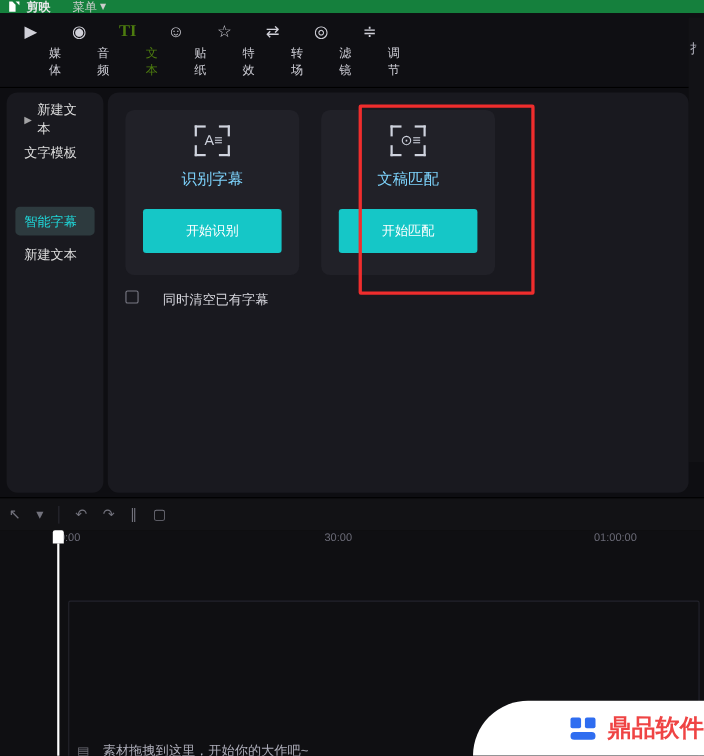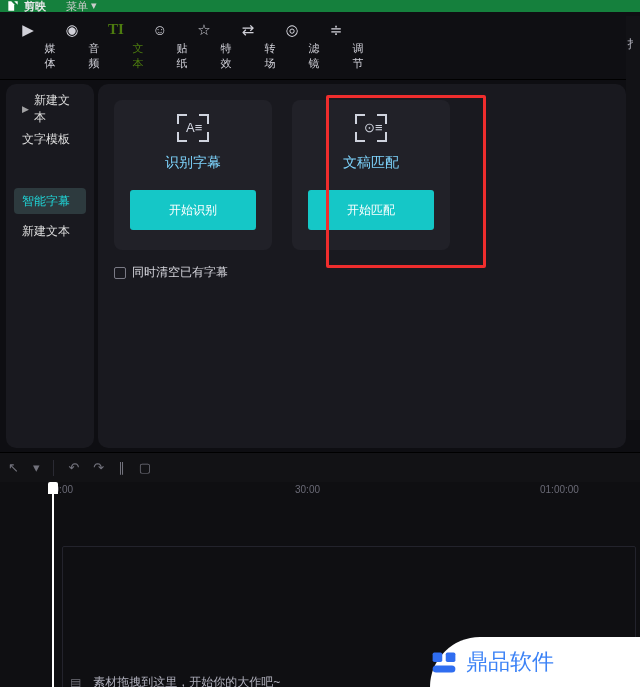--- a/index.html
+++ b/index.html
@@ -87,21 +87,21 @@
     }
     .highlight-box { position:absolute; border:3px solid #ef2d2d; left:228px; top:11px; width:160px; height:173px; border-radius:2px;}
     .card-icon { color:#dfe2ea; margin-bottom:12px; }
     .card-title { font-size:14px; color:#7dd3fc; margin-bottom:8px; }
     .card-desc { font-size:11px; color:#7d7d88; text-align:center; line-height:1.5; padding:0 12px; height:32px;}
     .card-btn {
       margin-top:10px; width:126px; height:40px;
       background:#15c7c7; color:#fff; border:none; border-radius:3px;
       font-size:12px; cursor:pointer;
     }
-    .check-row { display:flex; align-items:center; gap:6px; margin-top:14px; font-size:12px; color:#d6d6dd;}
+    .check-row { display:flex; gap:22px; margin-top:14px; font-size:12px; color:#d6d6dd;}
     .check-row .cb { width:12px; height:12px; border:1px solid #7a7a85; border-radius:2px; display:inline-block;}
     .timeline-tools {
       height:30px; background:#121215; border-top:1px solid #000;
       display:flex; align-items:center; padding:0 8px; gap:14px; color:#8a8a96;
     }
     .timeline-tools .tool { cursor:pointer; opacity:.8; font-size:13px;}
     .timeline-tools .divider { width:1px; height:16px; background:#2a2a33;}
     .timeline {
       height:240px; background:#0f0f12; position:relative;
     }
@@ -115,22 +115,22 @@
       border:1px solid #23232c; border-radius:2px;
     }
     .drop-text {
       position:absolute; left:70px; top:192px;
       display:flex; align-items:center; gap:12px; color:#aeaeba; font-size:12px;
     }
     .drop-text .dic { opacity:.6; }
     .watermark {
       position:absolute; right:0; bottom:0; width:210px; height:50px;
       background:#fff; border-top-left-radius:50px;
-      display:flex; align-items:center; justify-content:flex-start; gap:8px;
-      color:#3b82f6; font-size:22px; font-weight:400;
+      display:flex; align-items:center; justify-content:flex-end; gap:8px;
+      color:#ef4444; font-size:22px; font-weight:700;
     }
     .wm-icon { width:28px; height:28px; }
     
     .frame-icon { position:relative; width:32px; height:28px;}
     .fc { position:absolute; width:10px; height:10px; border:2px solid #cfd3de;}
     .fc.tl{top:0;left:0; border-right:0;border-bottom:0;}
     .fc.tr{top:0;right:0; border-left:0;border-bottom:0;}
     .fc.bl{bottom:0;left:0; border-right:0;border-top:0;}
     .fc.br{bottom:0;right:0; border-left:0;border-top:0;}
     .center-glyph{position:absolute;top:6px;left:9px;font-size:13px;color:#cfd3de;}

